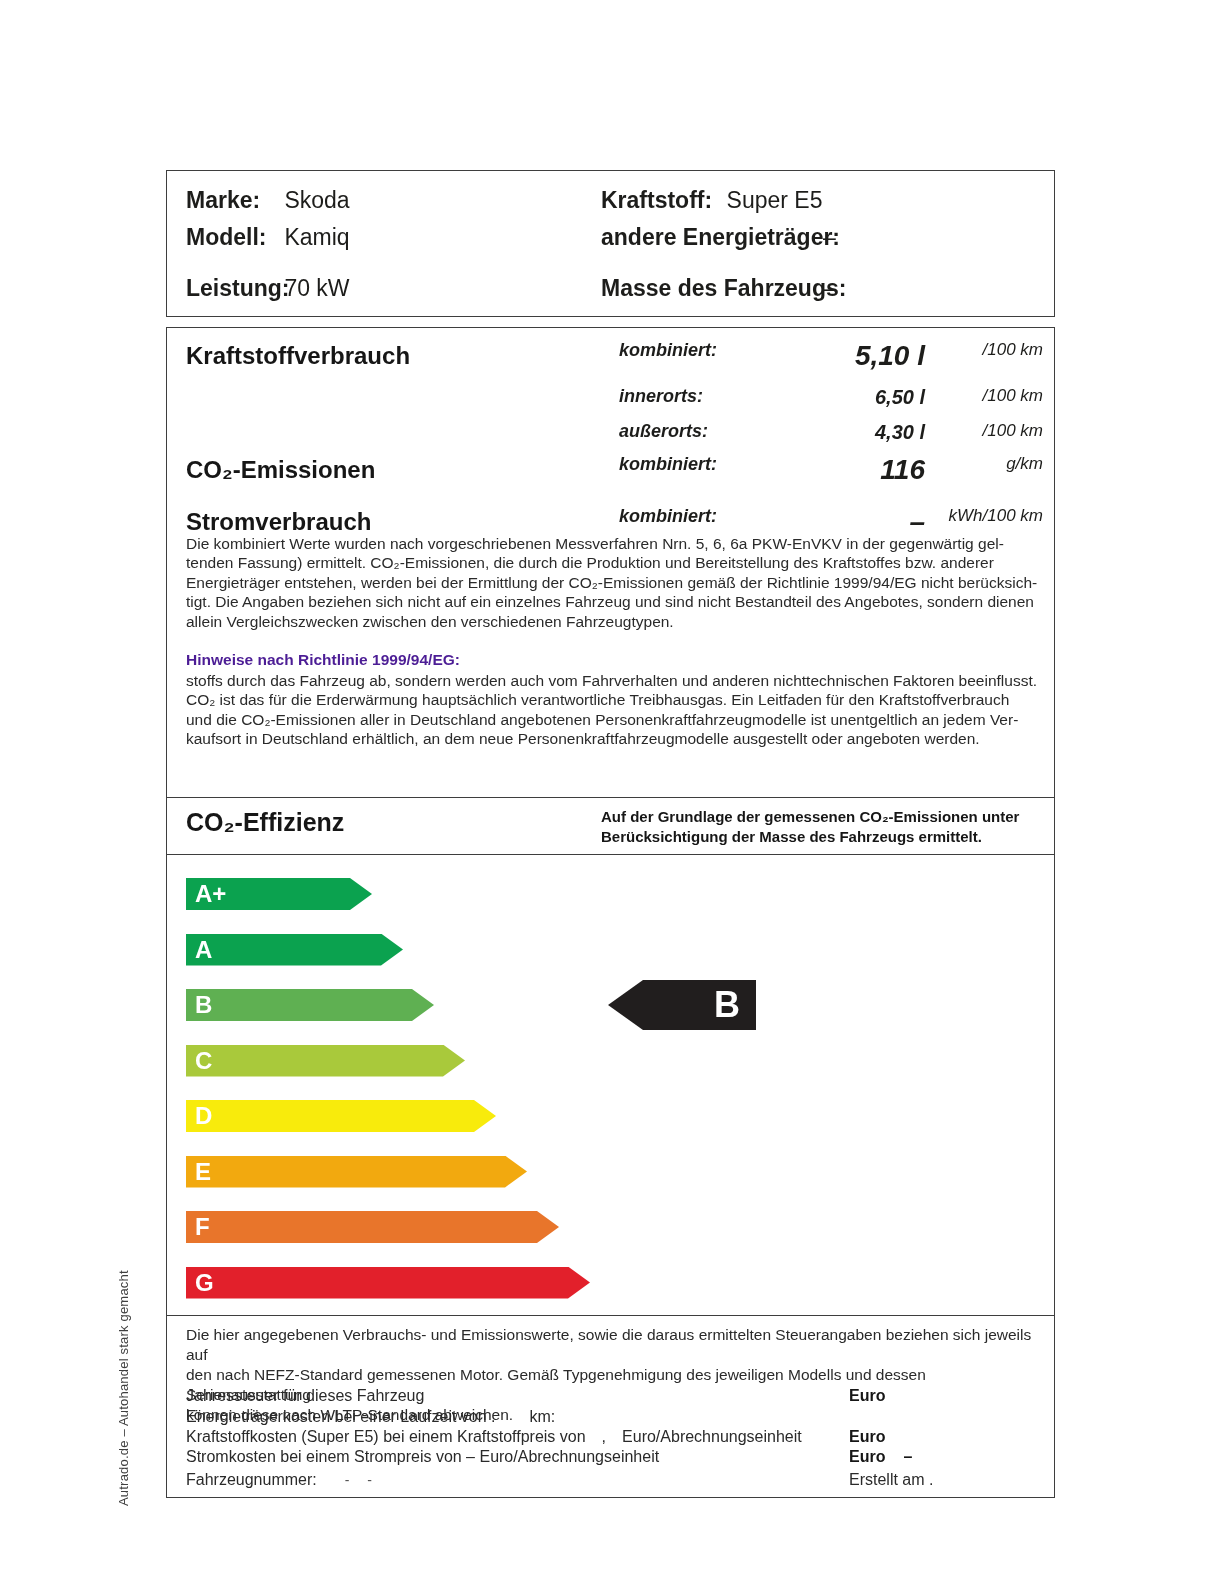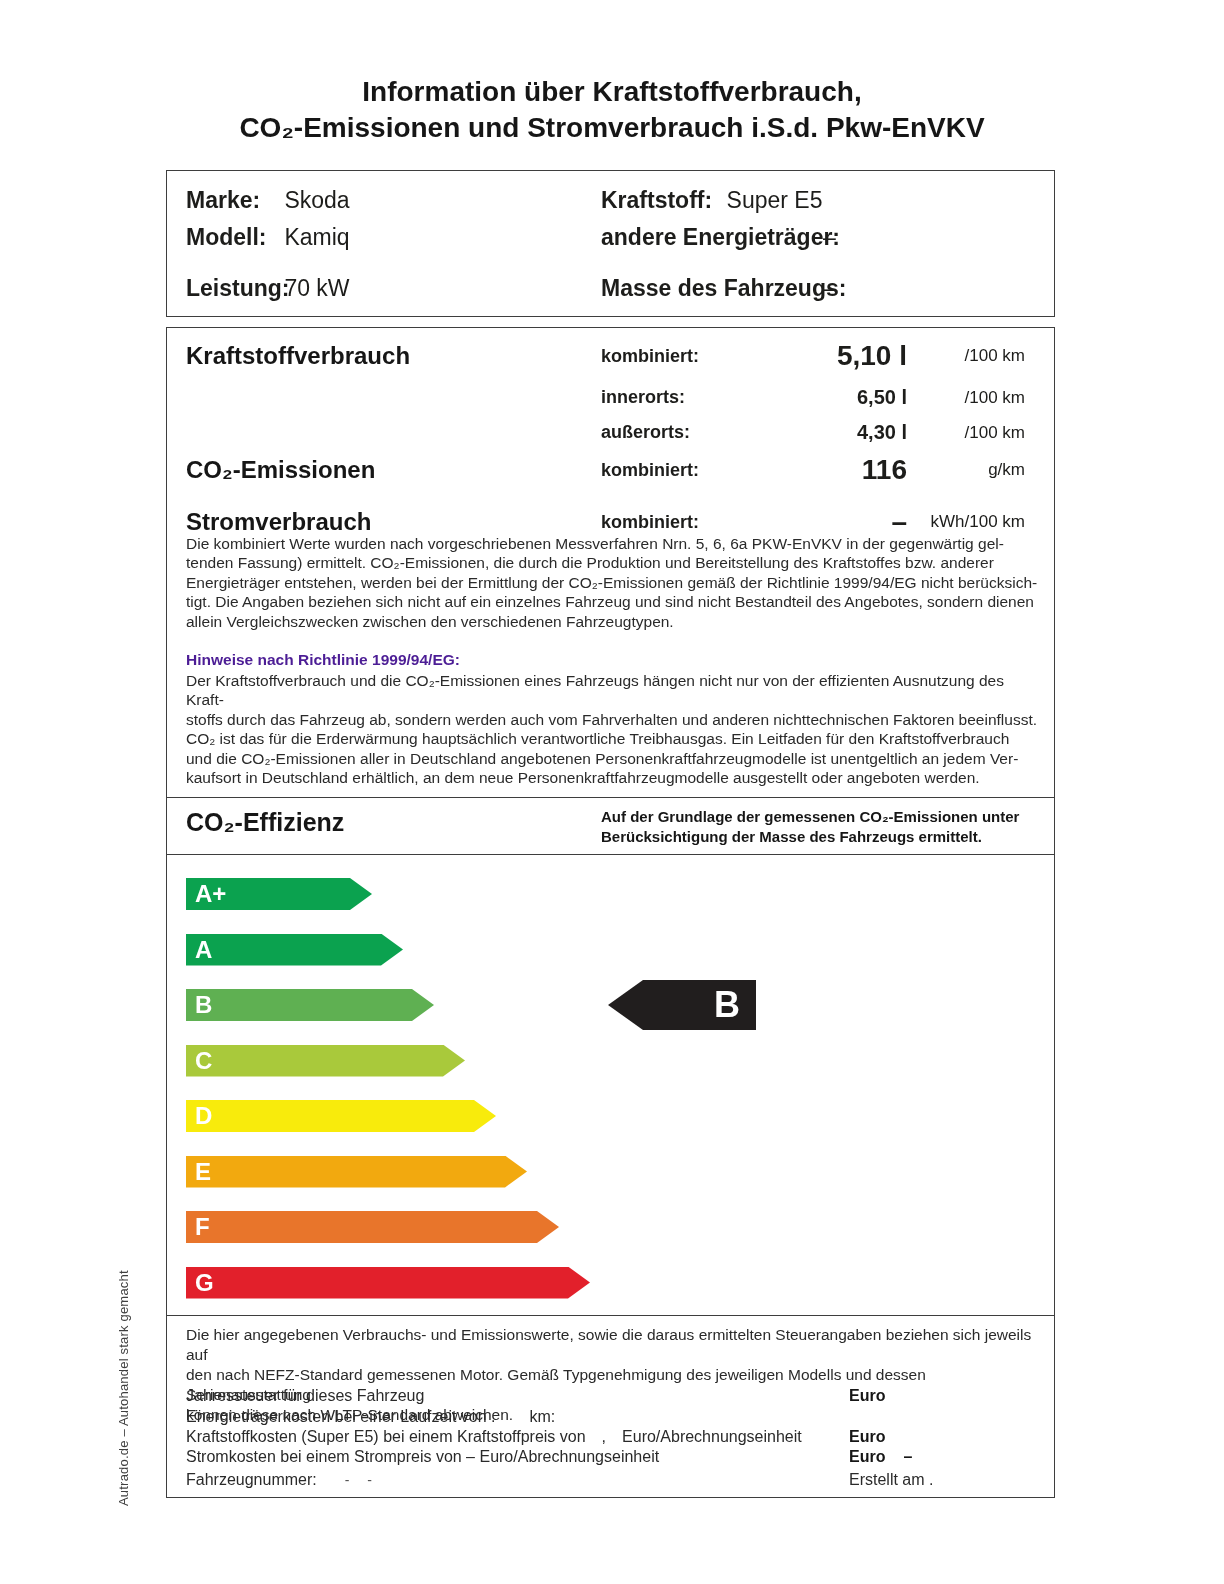--- a/index.html
+++ b/index.html
@@ -18,21 +18,21 @@
   
   .vrow { position:absolute; font-size:23px; }
   .vrow .lbl { font-weight:bold; }
   .vcol-left .lbl { display:inline-block; width:92px; }
   .vcol-right { left:434px; width:440px; }
   .vcol-right .dashpos { position:absolute; left:222px; }
   .vcol-right .inlineval { margin-left:8px; }
 
   
   .h-section { position:absolute; left:19px; font-weight:bold; font-size:24px; color:#161616; }
-  .crow { position:absolute; left:434px; width:424px; display:flex; align-items:center; }
+  .crow { position:absolute; left:452px; width:424px; display:flex; align-items:flex-start;font-style:italic; }
   .crow .lbl { width:176px; font-weight:bold; font-size:18px; }
   .crow .val { width:130px; text-align:right; font-weight:bold; font-size:20px; }
   .crow .val.big { font-size:28px; }
   .crow .unit { flex:1; text-align:right; font-size:17px; }
   .para { position:absolute; left:19px; width:855px; font-size:15.5px; line-height:19.4px; color:#2a2a2a; }
   .para3 { line-height:20px; }
   .bheading { position:absolute; left:19px; font-weight:bold; font-size:15.5px; color:#4c1d95; }
 
   
   .effhead { position:absolute; left:19px; top:10px; font-weight:bold; font-size:25px; color:#161616; }
@@ -58,24 +58,20 @@
   .vnum { margin-left:28px; font-size:14px; letter-spacing:7px; color:#555; }
 
   .sidetext { position:absolute; left:116px; top:1506px; transform:rotate(-90deg);
     transform-origin:0 0; white-space:nowrap; font-size:13px; color:#3f3f3f; letter-spacing:0.2px; }
 </style>
 </head>
 <body>
 
 <div class="page">
 
-  <div class="title">
-    <div>Information über Kraftstoffverbrauch,</div>
-    <div>CO₂-Emissionen und Stromverbrauch i.S.d. Pkw-EnVKV</div>
-  </div>
 
   <div class="box" id="box1">
     <div class="vrow vcol-left" style="left:19px; top:16px;">
       <span class="lbl">Marke:</span>
       <span>Skoda</span>
     </div>
     <div class="vrow vcol-left" style="left:19px; top:53px;">
       <span class="lbl">Modell:</span>
       <span>Kamiq</span>
     </div>
@@ -132,21 +128,20 @@
 
     <div class="para" style="top:206px;">
         <div>Die kombiniert Werte wurden nach vorgeschriebenen Messverfahren Nrn. 5, 6, 6a PKW-EnVKV in der gegenwärtig gel-</div>
         <div>tenden Fassung) ermittelt. CO₂-Emissionen, die durch die Produktion und Bereitstellung des Kraftstoffes bzw. anderer</div>
         <div>Energieträger entstehen, werden bei der Ermittlung der CO₂-Emissionen gemäß der Richtlinie 1999/94/EG nicht berücksich-</div>
         <div>tigt. Die Angaben beziehen sich nicht auf ein einzelnes Fahrzeug und sind nicht Bestandteil des Angebotes, sondern dienen</div>
         <div>allein Vergleichszwecken zwischen den verschiedenen Fahrzeugtypen.</div>
       </div>
     <div class="bheading" style="top:323px;">Hinweise nach Richtlinie 1999/94/EG:</div>
     <div class="para" style="top:343px;">
-        <div>Der Kraftstoffverbrauch und die CO₂-Emissionen eines Fahrzeugs hängen nicht nur von der effizienten Ausnutzung des Kraft-</div>
         <div>stoffs durch das Fahrzeug ab, sondern werden auch vom Fahrverhalten und anderen nichttechnischen Faktoren beeinflusst.</div>
         <div>CO₂ ist das für die Erderwärmung hauptsächlich verantwortliche Treibhausgas. Ein Leitfaden für den Kraftstoffverbrauch</div>
         <div>und die CO₂-Emissionen aller in Deutschland angebotenen Personenkraftfahrzeugmodelle ist unentgeltlich an jedem Ver-</div>
         <div>kaufsort in Deutschland erhältlich, an dem neue Personenkraftfahrzeugmodelle ausgestellt oder angeboten werden.</div>
       </div>
   </div>
 
   <div class="box" id="box3">
     <div class="effhead">CO₂-Effizienz</div>
     <div class="basis">

